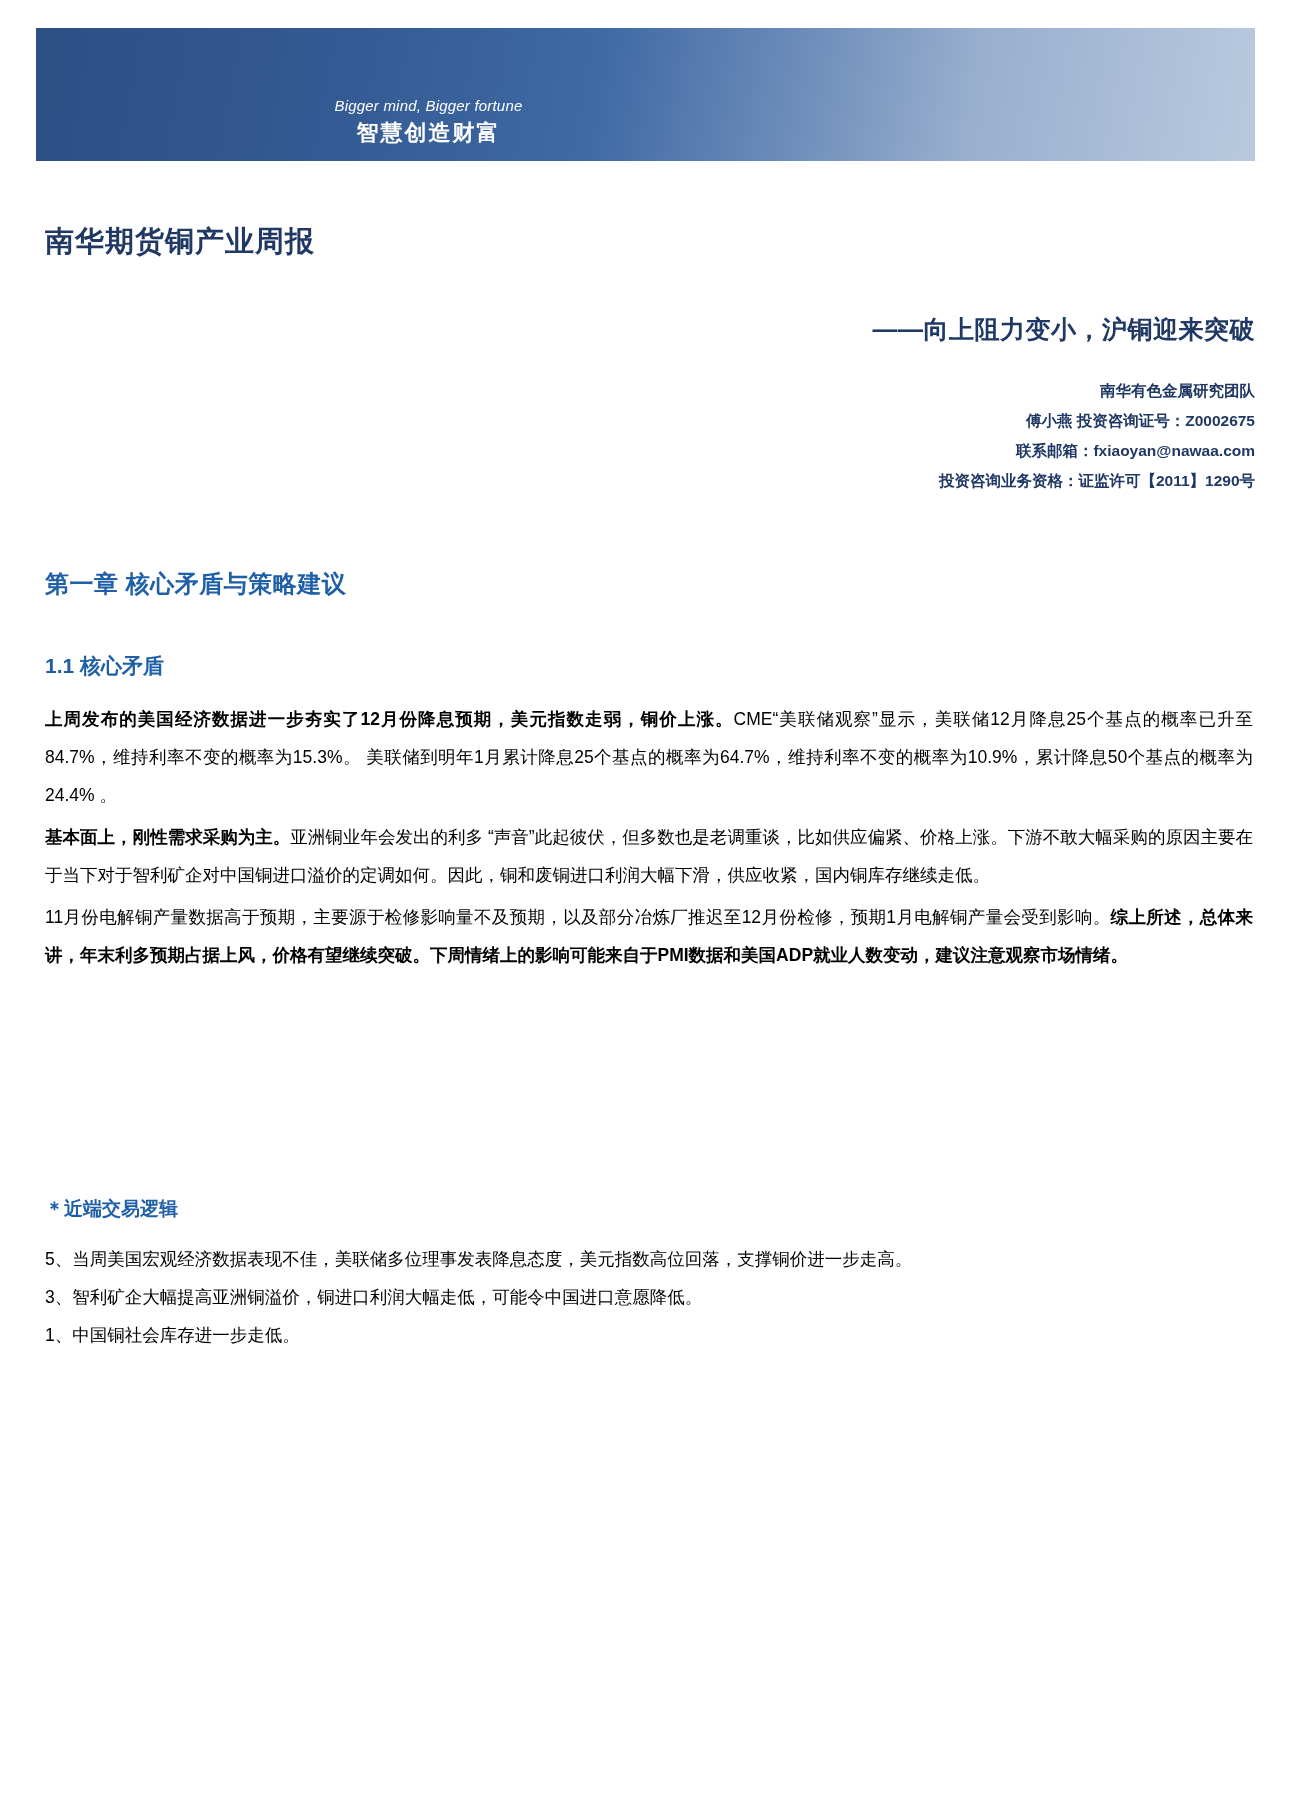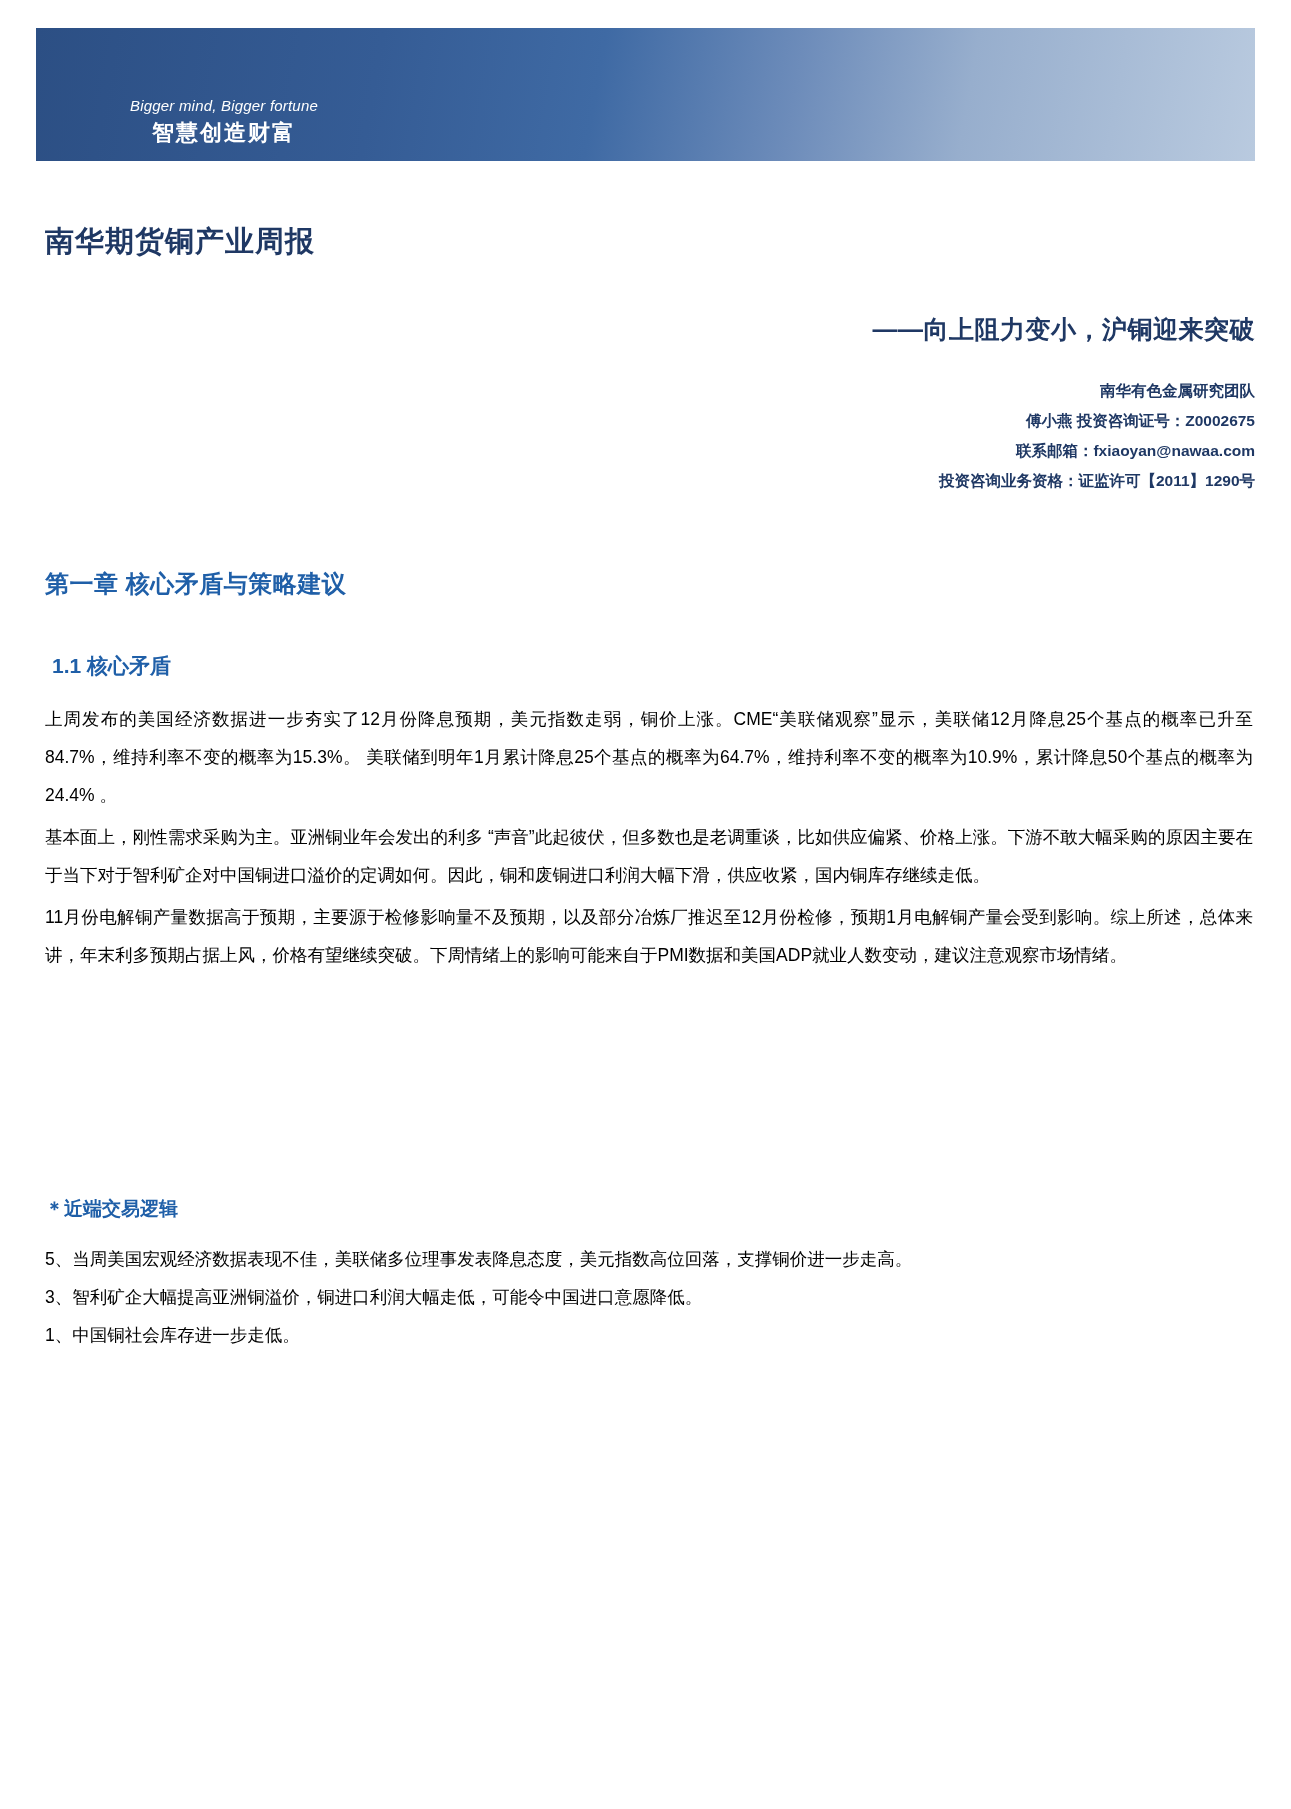--- a/index.html
+++ b/index.html
@@ -19,20 +19,21 @@
   
   .banner {
     position: absolute;
     left: 36px;
     top: 28px;
     width: 1219px;
     height: 133px;
     background: linear-gradient(100deg, #2c4f84 0%, #355c95 28%, #3f6aa4 46%, #6d8cba 62%, #97aecd 76%, #b9cadf 100%);
     display: flex;
     align-items: stretch;
+    justify-content: center;
   }
   .banner-left {
     flex: 0 0 810px;
     position: relative;
   }
   .banner-slogan {
     position: absolute;
     left: 68px;
     top: 68px;
     color: #ffffff;
@@ -130,38 +131,38 @@
     position: absolute;
     left: 45px;
     top: 568px;
     font-size: 24px;
     font-weight: bold;
     color: #1f5fa8;
     letter-spacing: 0.5px;
   }
   .h2 {
     position: absolute;
-    left: 52px;
+    left: 45px;
     top: 652px;
     font-size: 21px;
     font-weight: bold;
     color: #1f5fa8;
   }
   .body-block {
     position: absolute;
     left: 45px;
     top: 700px;
     width: 1208px;
     font-size: 17.5px;
     line-height: 38px;
     color: #000000;
     text-align: justify;
   }
   .body-block p { margin: 0 0 4px 0; }
-  .bold { font-weight: normal; margin-top: 48px; }
+  .bold { font-weight: bold; margin-top: 48px; }
 
   .h3 {
     position: absolute;
     left: 45px;
     top: 1196px;
     font-size: 19px;
     font-weight: bold;
     color: #1f5fa8;
   }
   .list-block {

